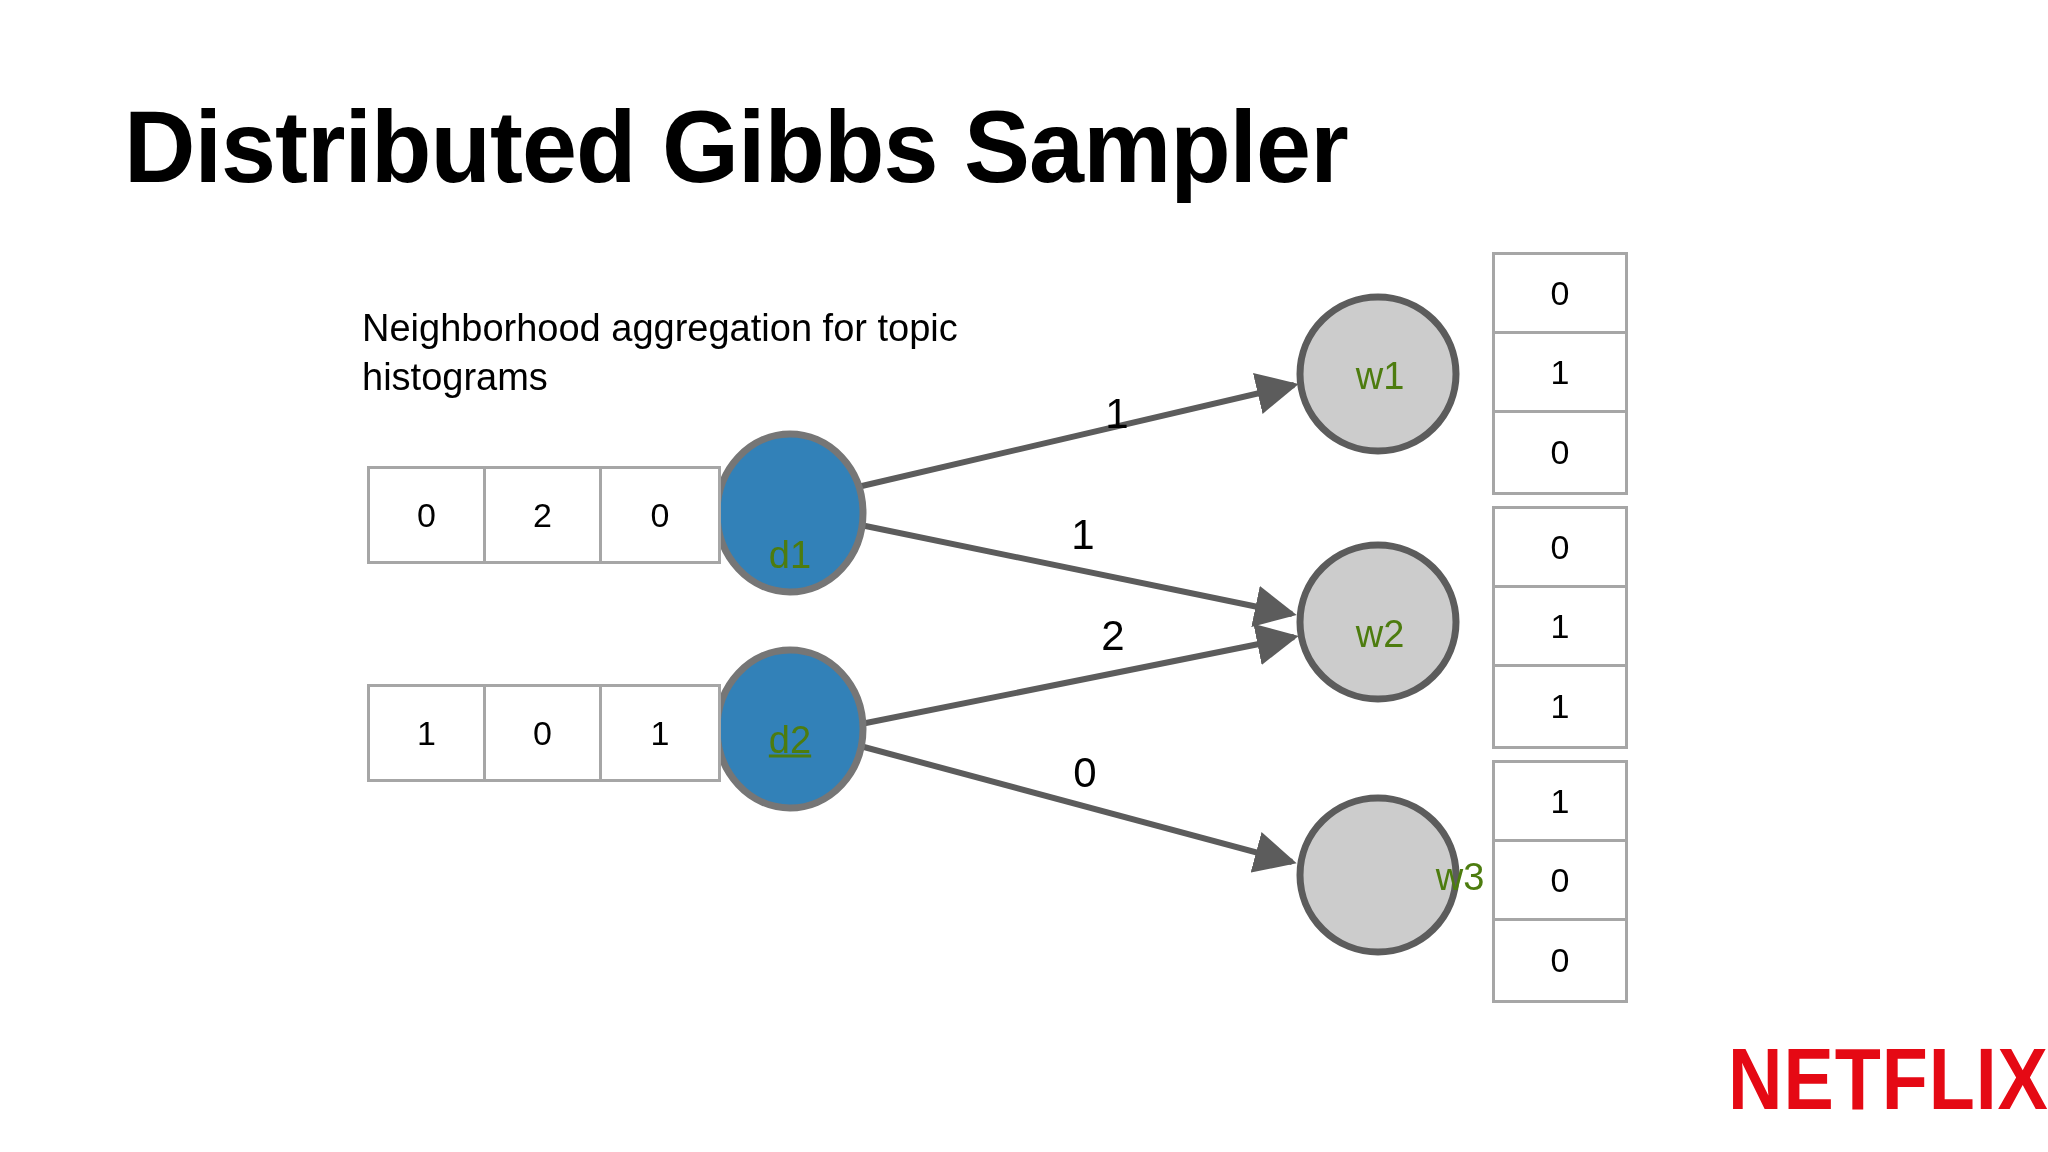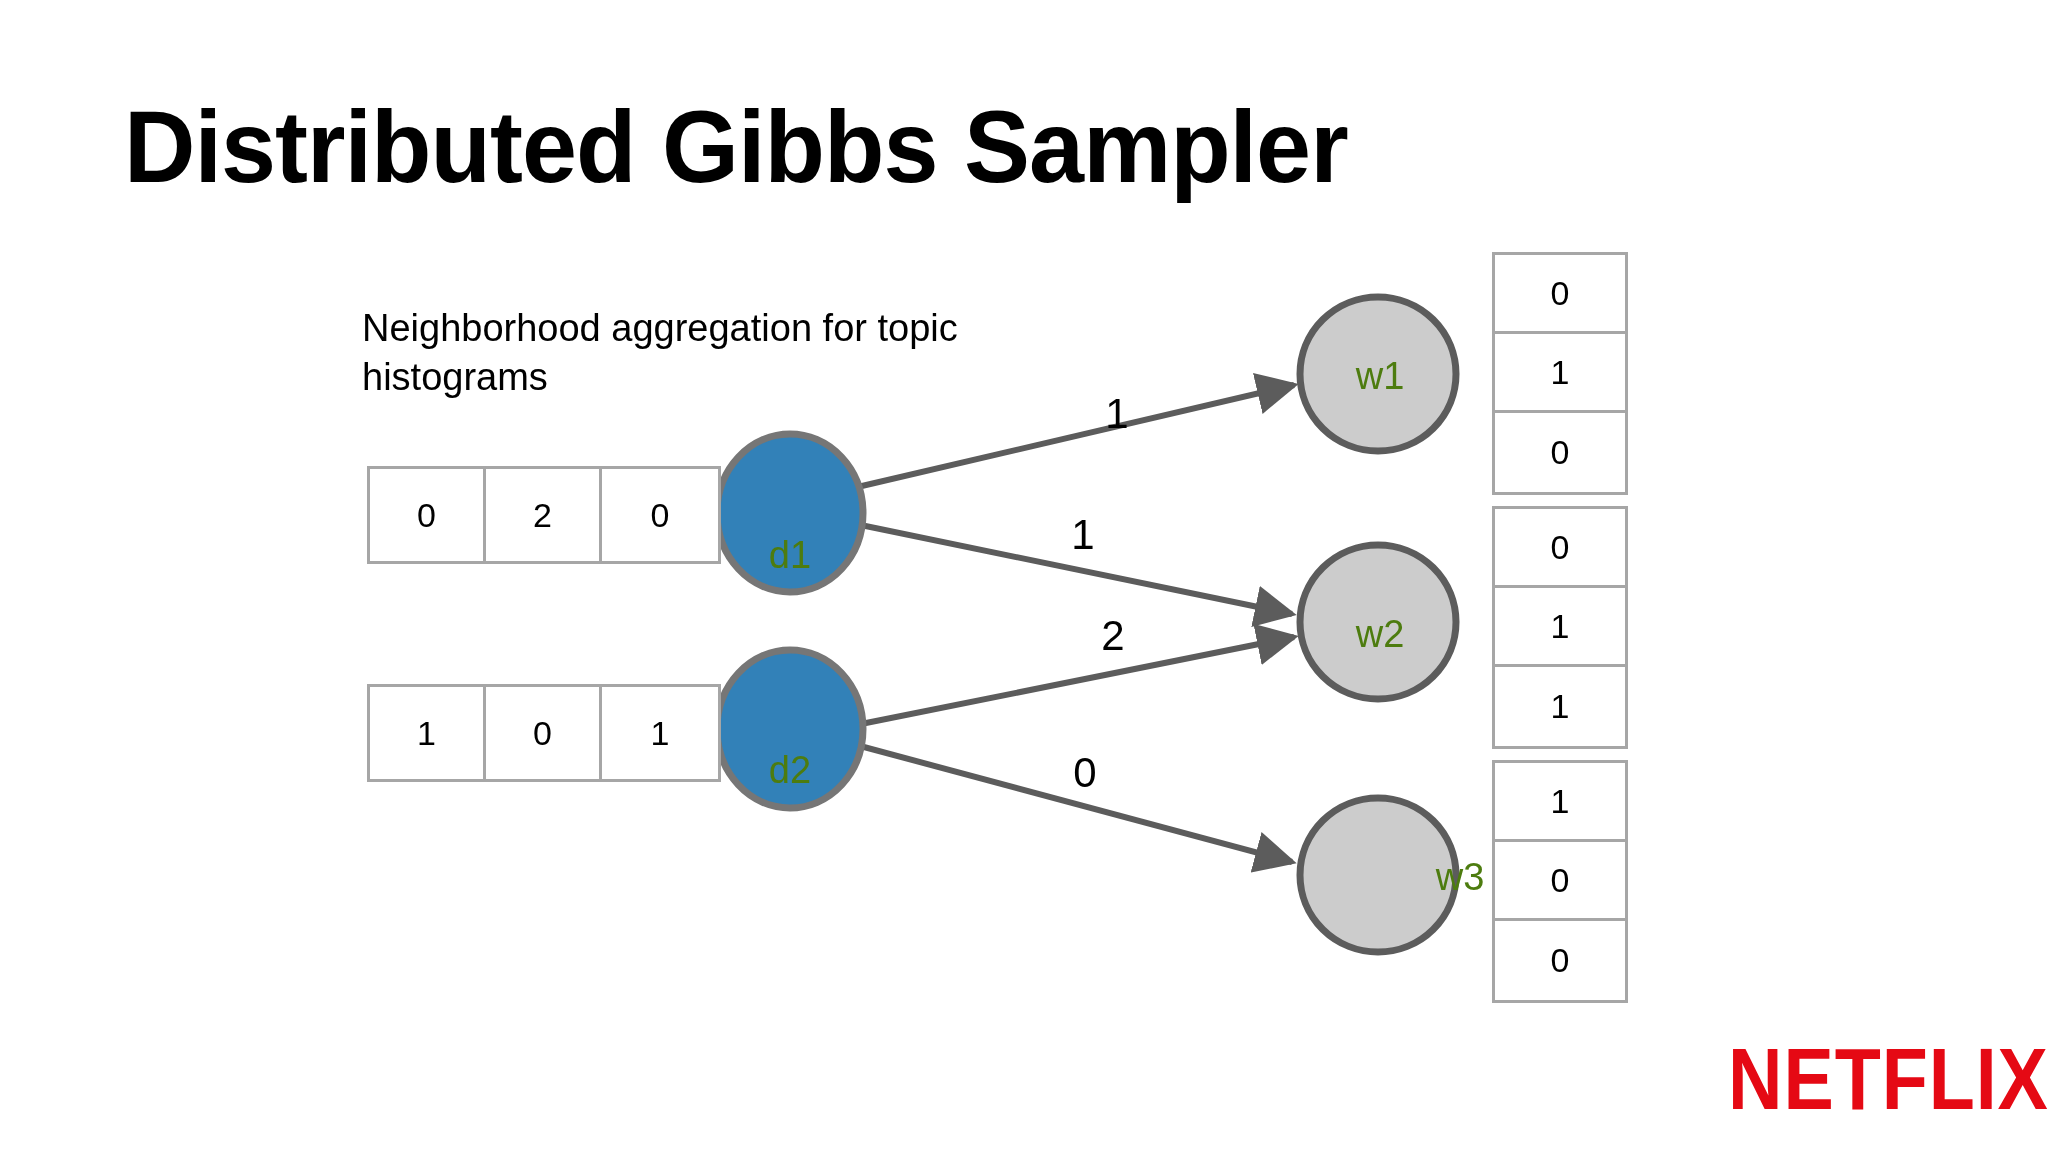--- a/index.html
+++ b/index.html
@@ -168,21 +168,21 @@
     </g>
 
     <g>
       <ellipse cx="1378" cy="374" rx="78" ry="77" fill="#cccccc" stroke="#5c5c5c" stroke-width="7"></ellipse>
       <ellipse cx="1378" cy="622" rx="78" ry="77" fill="#cccccc" stroke="#5c5c5c" stroke-width="7"></ellipse>
       <ellipse cx="1378" cy="875" rx="78" ry="77" fill="#cccccc" stroke="#5c5c5c" stroke-width="7"></ellipse>
     </g>
   </svg>
 
   <div class="node-label" style="left:790px; top:515px;margin-top:40px;">d1</div>
-  <div class="node-label" style="left:790px; top:770px;">d2</div>
+  <div class="node-label" style="left:790px; top:740px;text-decoration:underline;">d2</div>
   <div class="node-label" style="left:1380px; top:376px;">w1</div>
   <div class="node-label" style="left:1380px; top:624px;margin-top:10px;">w2</div>
   <div class="node-label" style="left:1460px; top:877px;">w3</div>
 
   <div class="edge-label" style="left:1117px; top:414px;">1</div>
   <div class="edge-label" style="left:1083px; top:535px;">1</div>
   <div class="edge-label" style="left:1113px; top:636px;">2</div>
   <div class="edge-label" style="left:1085px; top:773px;">0</div>
 
   <div class="hist-row" id="hist-d1">

